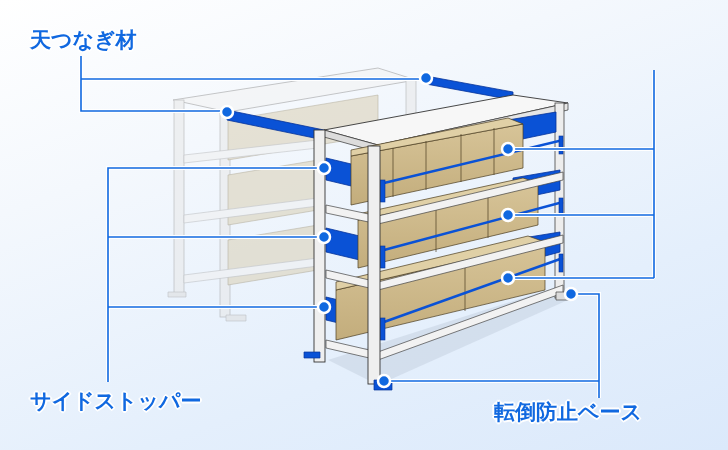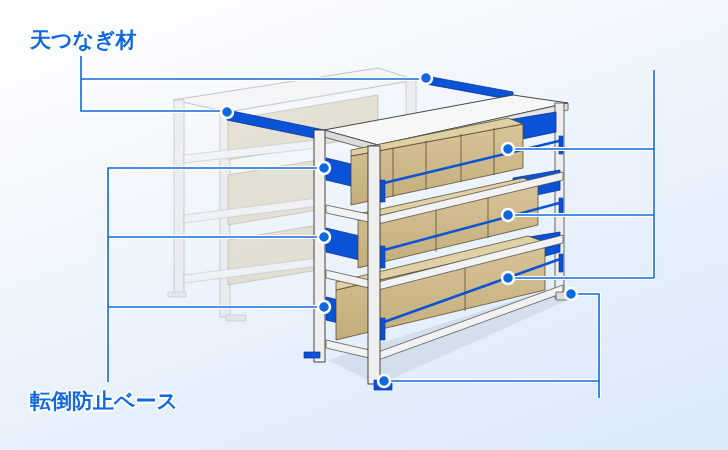--- a/index.html
+++ b/index.html
@@ -157,14 +157,15 @@
       <circle cx="500" cy="278" r="6"></circle>
       <circle cx="316" cy="168" r="6"></circle>
       <circle cx="316" cy="237" r="6"></circle>
       <circle cx="316" cy="307" r="6"></circle>
       <circle cx="563" cy="294" r="6"></circle>
       <circle cx="376" cy="381" r="6"></circle>
     </g>
   </svg>
 
   <div class="label" style="left:22px; top:30px;">天つなぎ材</div>
-  <div class="label" style="left:22px; top:391px;">転倒防止ベース</div>
+  <div class="label" style="left:22px; top:391px;">サイドストッパー</div>
+  <div class="label" style="left:486px; top:402px;">転倒防止ベース</div>
 </div>
 
 </body></html>

